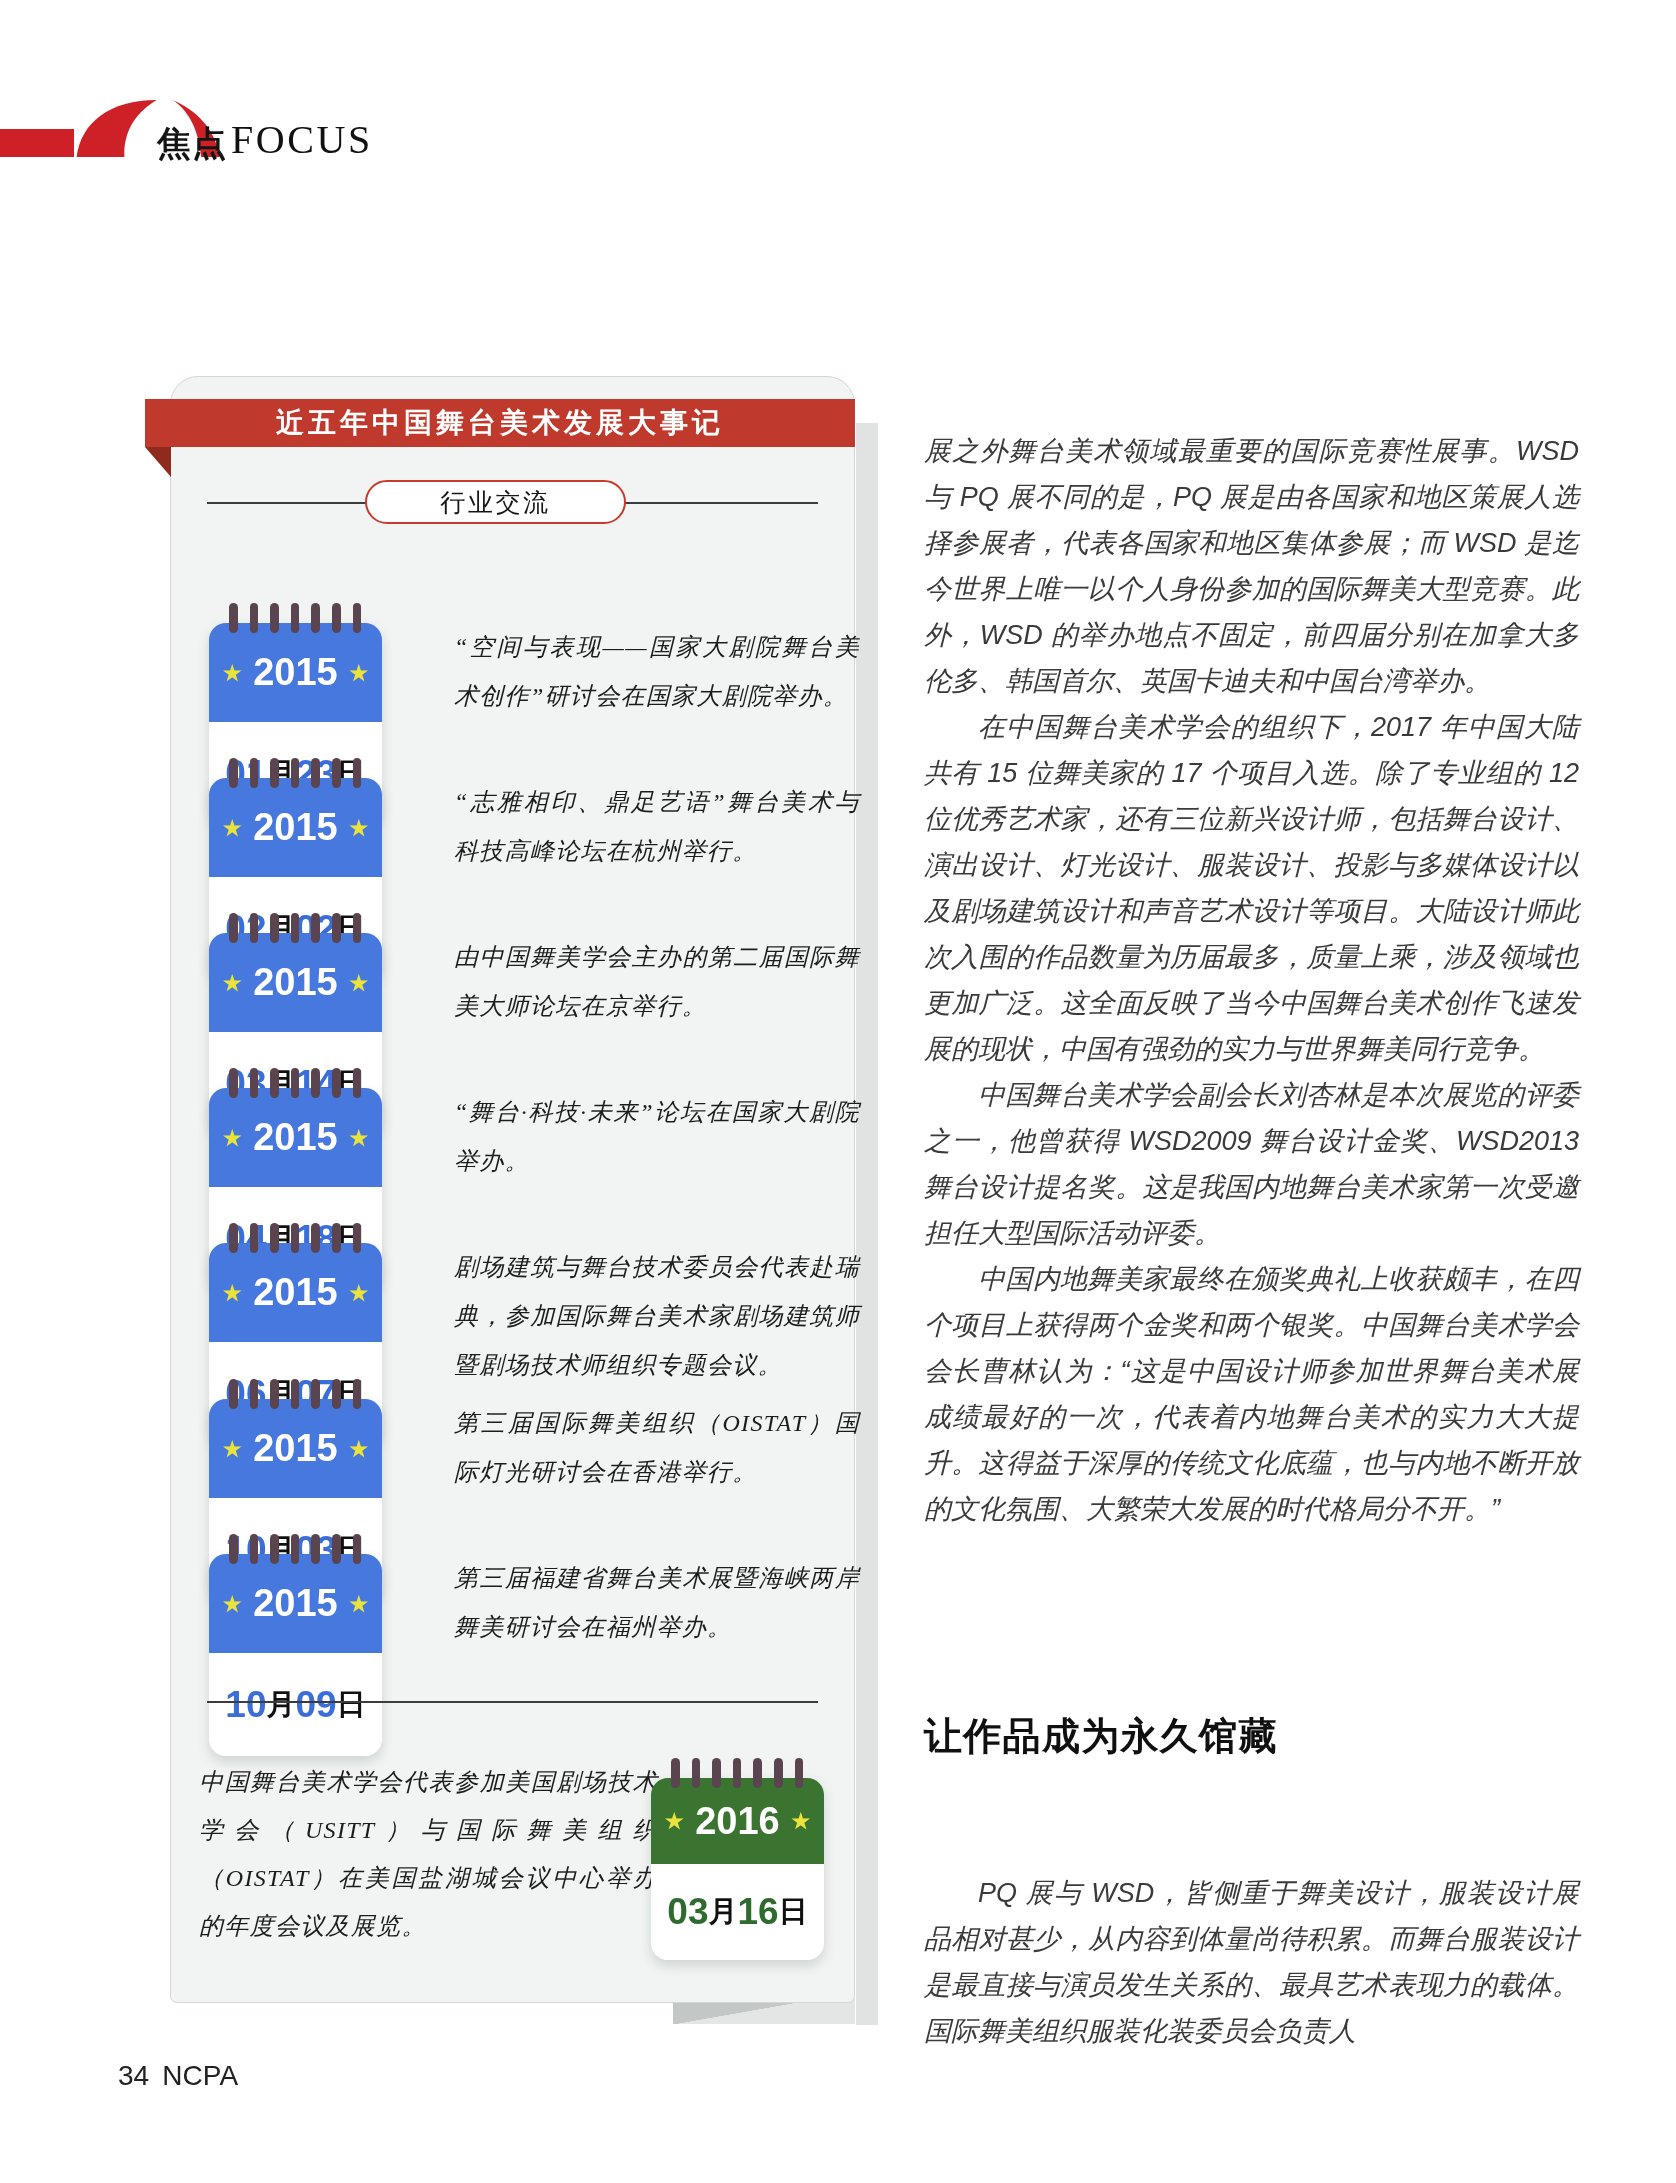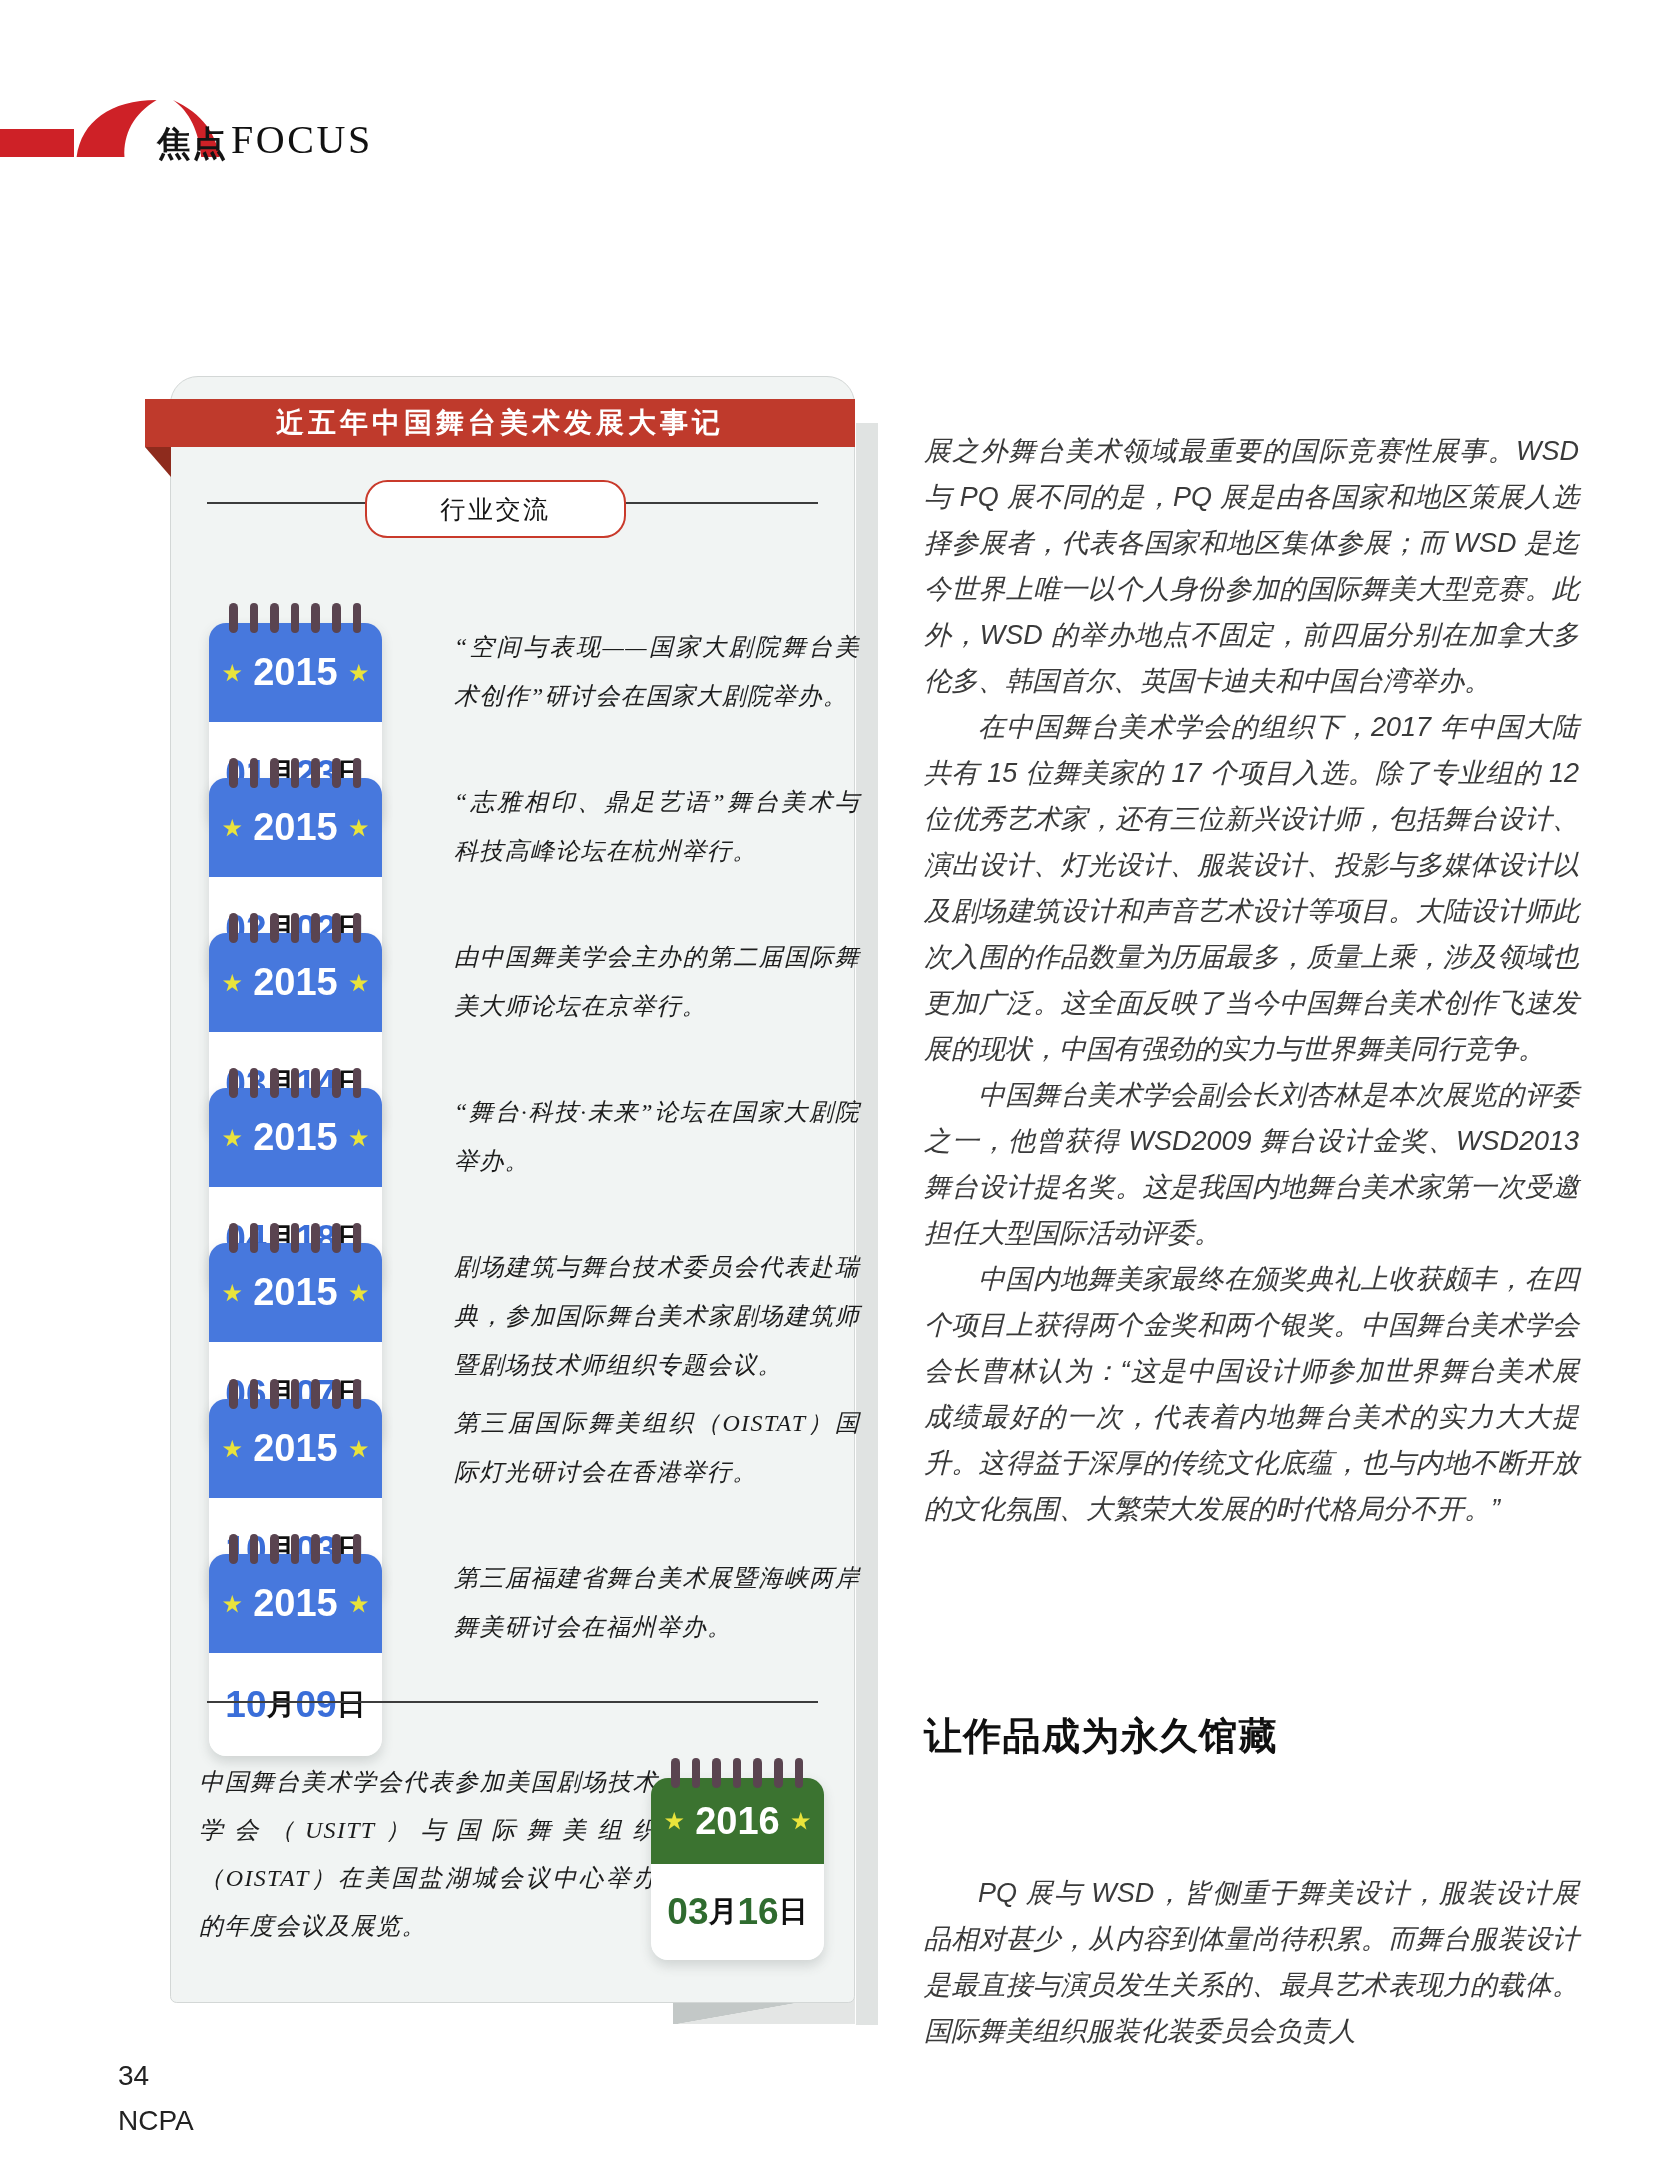--- a/index.html
+++ b/index.html
@@ -19,21 +19,21 @@
   .card{position:absolute;left:170px;top:376px;width:685px;height:1627px;background:#f1f4f3;
         border:1.3px solid #d3d7d6;border-radius:28px 28px 6.6px 6.6px;box-sizing:border-box;}
 
   .banner{position:absolute;left:-26px;top:22.4px;width:710px;height:48px;background:#bf3a2c;
         color:#fff;font-size:28px;font-weight:700;letter-spacing:4px;
         display:flex;align-items:center;justify-content:center;}
   .banner-fold{position:absolute;left:0;top:48px;width:0;height:0;
         border-top:30px solid #8e2b1d;border-left:26px solid transparent;}
 
   .rule{position:absolute;left:36px;top:125px;width:611px;height:2px;background:#3c3c3c;}
-  .tab{position:absolute;left:194px;top:103px;width:261px;height:58px;background:#fff;
+  .tab{position:absolute;left:194px;top:103px;width:261px;height:44px;background:#fff;
         border:2px solid #c93a2b;border-radius:22.4px;box-sizing:border-box;
         display:flex;align-items:center;justify-content:center;
         font-size:25px;color:#161616;letter-spacing:2.6px;}
 
   
   .event{position:absolute;left:38px;width:614px;height:205px;}
   .cal{position:relative;width:173px;}
   .rings{position:absolute;top:0;left:20px;display:flex;gap:12px;z-index:3;}
   .rings i{display:block;width:8.6px;height:30px;border-radius:5.3px;background:#5a4450;}
   .cal-box{position:absolute;top:20px;left:0;width:173px;border-radius:17px;
@@ -63,21 +63,21 @@
   
   .article-main{position:absolute;left:924px;top:428px;width:655px;}
   .article-para{margin:0;font-size:27px;line-height:46px;color:#3a3a3a;text-align:justify;font-style:italic;}
   .article-para.indent{text-indent:2em;}
   .article-heading{position:absolute;left:924px;top:1711px;margin:0;
         font-size:38px;font-weight:800;color:#101010;letter-spacing:1.3px;}
   .article-last{position:absolute;left:924px;top:1830px;width:655px;margin-top:40px;}
 
   
   .page-footer{position:absolute;left:118px;top:2060px;display:flex;gap:13.2px;
-        font-size:28px;color:#222;flex-direction:column;}
+        font-size:28px;color:#222;}
 </style>
 </head>
 <body>
 
 <div id="page">
 
   <div class="brand-bar"></div>
   <svg class="brand-swoosh" viewBox="0 0 236 90">
     <path d="M3,90 C10,36 55,3 125,3 C90,24 74,55 76,90 Z" fill="#ce2127"></path>
     <path d="M150,3 C196,24 216,56 221,90 L193,90 C190,52 175,20 150,3 Z" fill="#ce2127"></path>

